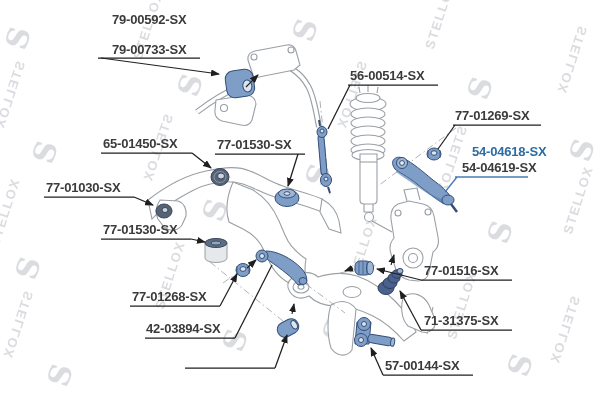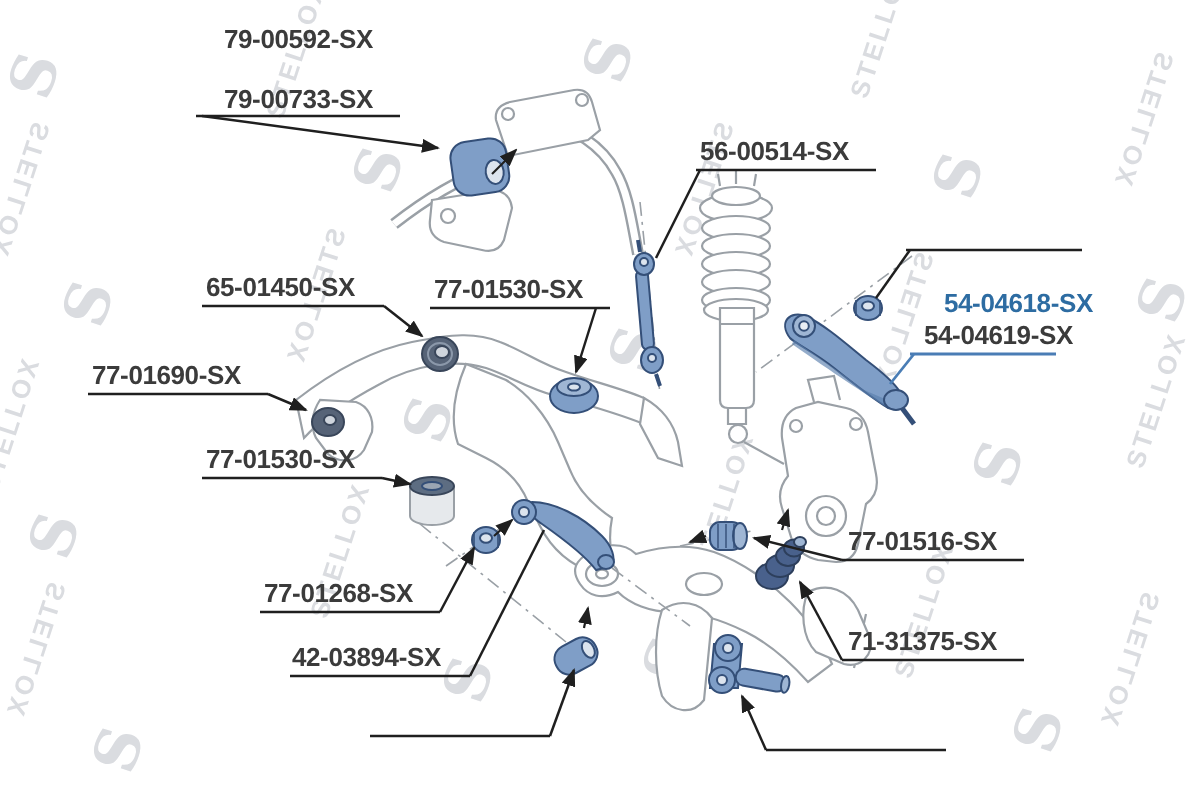--- a/index.html
+++ b/index.html
@@ -260,25 +260,27 @@
       <path d="M292,314 L294,304" marker-end="url(#arr)"></path>
       <path d="M353,268 L345,271" marker-end="url(#arr)"></path>
       <path d="M391,265 L394,255" marker-end="url(#arr)"></path>
     </g>
   </svg>
 
   <div class="labels">
     <div class="lbl" style="left:112px;top:12px">79-00592-SX</div>
     <div class="lbl" style="left:112px;top:42px">79-00733-SX</div>
     <div class="lbl" style="left:350px;top:68px">56-00514-SX</div>
+    <div class="lbl" style="left:455px;top:108px">77-01269-SX</div>
     <div class="lbl hl" style="left:472px;top:144px">54-04618-SX</div>
     <div class="lbl" style="left:462px;top:160px">54-04619-SX</div>
     <div class="lbl" style="left:103px;top:136px">65-01450-SX</div>
     <div class="lbl" style="left:217px;top:137px">77-01530-SX</div>
-    <div class="lbl" style="left:46px;top:180px">77-01690-SX</div>
+    <div class="lbl" style="left:46px;top:180px">77-01030-SX</div>
     <div class="lbl" style="left:103px;top:222px">77-01530-SX</div>
     <div class="lbl" style="left:132px;top:289px">77-01268-SX</div>
     <div class="lbl" style="left:146px;top:321px">42-03894-SX</div>
     <div class="lbl" style="left:424px;top:263px">77-01516-SX</div>
     <div class="lbl" style="left:424px;top:313px">71-31375-SX</div>
+    <div class="lbl" style="left:385px;top:358px">57-00144-SX</div>
   </div>
 
 </div>
 
 </body></html>

